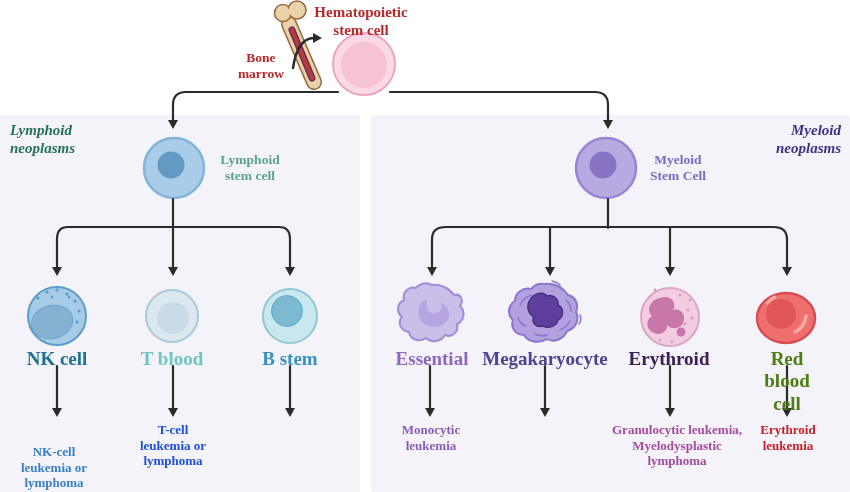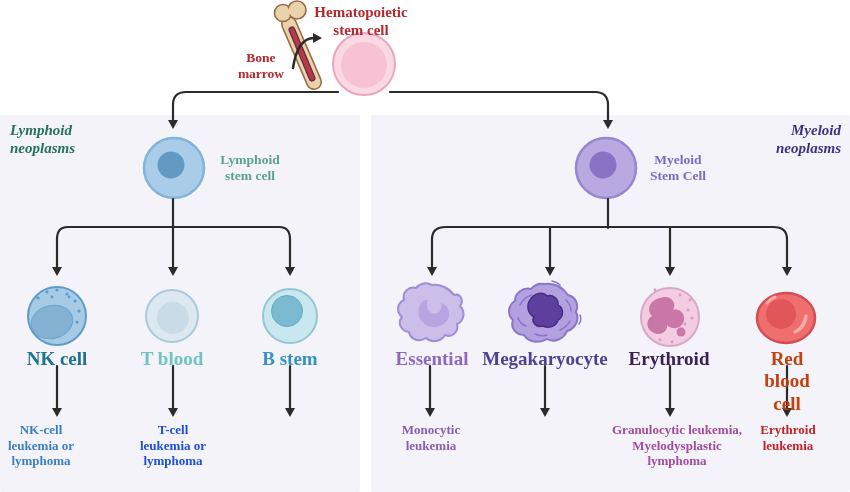--- a/index.html
+++ b/index.html
@@ -23,21 +23,21 @@
   #hsc-label{left:361px; top:4px; font-size:15px;}
   #bone-label{left:261px; top:50px; font-size:13.5px;}
   #lymphoid-title{left:10px; top:121px; text-align:left;}
   #myeloid-title{right:9px; top:121px; text-align:right;}
   #lymphoid-stem-label{left:250px; top:152px; font-size:13.5px;}
   #myeloid-stem-label{left:678px; top:152px; font-size:13.5px;}
   .cell-name{top:348px; font-size:19px;}
   .neoplasm{top:422px; font-size:13px; line-height:15.6px;}
   #name-nk{left:57px;} #name-t{left:172px;} #name-b{left:290px;}
   #name-mono{left:432px;} #name-mega{left:545px;} #name-neut{left:669px;} #name-rbc{left:787px;}
-  #neo-nk{left:41px;} #neo-t{left:173px;} #neo-b{left:290px;}
+  #neo-nk{left:54px;margin-top:22px;} #neo-t{left:173px;} #neo-b{left:290px;}
   #neo-mono{left:431px;} #neo-mega{left:545px;} #neo-neut{left:677px;} #neo-rbc{left:788px;}
 </style>
 </head>
 <body>
 
 <div id="stage">
 
   <div class="panel" id="panel-lymphoid"></div>
   <div class="panel" id="panel-myeloid"></div>
 
@@ -200,21 +200,21 @@
 stem cell</div>
   <div class="lbl" id="myeloid-stem-label" style="color: rgb(124, 106, 194);">Myeloid
 Stem Cell</div>
 
   <div class="lbl cell-name" id="name-nk" style="color: rgb(31, 113, 145);">NK cell</div>
   <div class="lbl cell-name" id="name-t" style="color: rgb(112, 196, 194);">T blood</div>
   <div class="lbl cell-name" id="name-b" style="color: rgb(55, 145, 191);">B stem</div>
   <div class="lbl cell-name" id="name-mono" style="color: rgb(143, 104, 189);">Essential</div>
   <div class="lbl cell-name" id="name-mega" style="color: rgb(79, 67, 145);">Megakaryocyte</div>
   <div class="lbl cell-name" id="name-neut" style="color: rgb(58, 32, 85);">Erythroid</div>
-  <div class="lbl cell-name" id="name-rbc" style="color: #c2410c;">Red blood cell</div>
+  <div class="lbl cell-name" id="name-rbc" style="color: #4d7c0f;">Red blood cell</div>
 
   <div class="lbl neoplasm" id="neo-nk" style="color: rgb(59, 128, 195);">NK-cell
 leukemia or
 lymphoma</div>
   <div class="lbl neoplasm" id="neo-t" style="color: #1d4ed8;">T-cell
 leukemia or
 lymphoma</div>
   <div class="lbl neoplasm" id="neo-mono" style="color: rgb(138, 92, 181);">Monocytic
 leukemia</div>
   <div class="lbl neoplasm" id="neo-neut" style="color: rgb(164, 75, 158);">Granulocytic leukemia,

